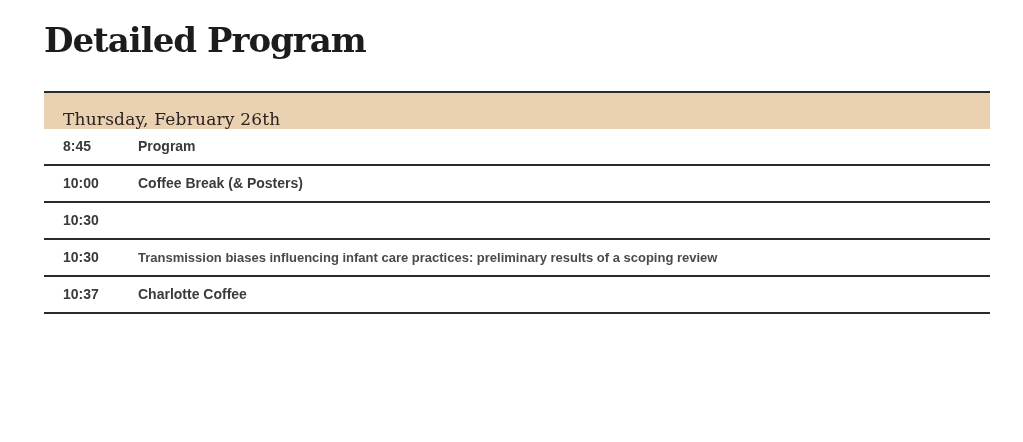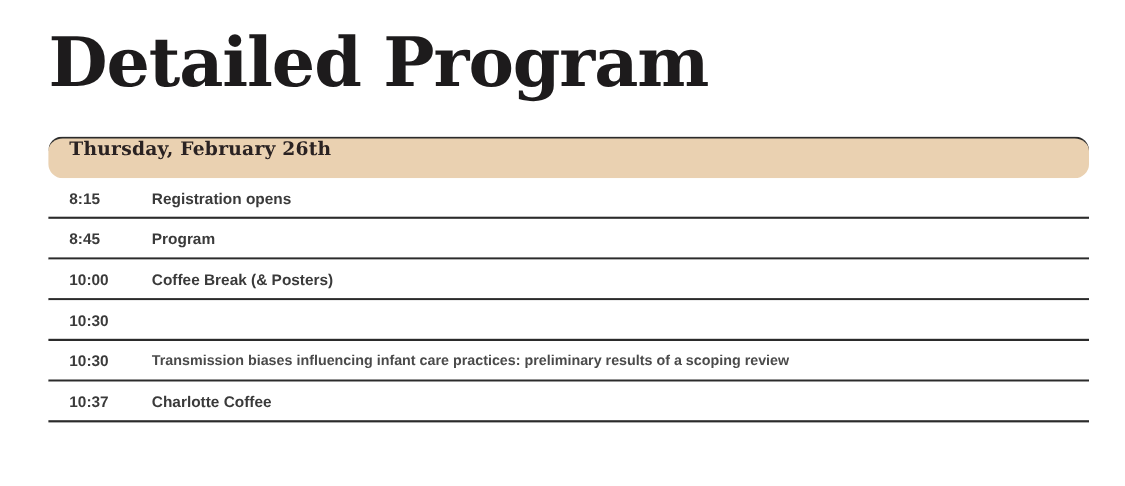--- a/index.html
+++ b/index.html
@@ -14,42 +14,41 @@
   }
   .page {
     width: 1023px;
     height: 442px;
     background: #ffffff;
   }
   .page-title {
     margin: 20px 0 0 44px;
     font-family: "DejaVu Serif", "Liberation Serif", serif;
     font-weight: 800;
-    font-size: 62px;
+    font-size: 34px;
     line-height: 1.2;
     letter-spacing: -1px;
     color: #1d1b1c;
   }
   .program-table {
     width: 946px;
     margin: 30px 33px 0 44px;
   }
   .table-header {
     height: 38px;
     background: #ead1b1;
     border-top: 2px solid #2b2b2b;
     display: flex;
-    align-items: flex-start;
+    align-items: flex-end;
     padding-left: 19px;
     font-family: "DejaVu Serif", "Liberation Serif", serif;
-    font-weight: 700;
+    font-weight: 400;
     font-size: 17px;
     letter-spacing: 0.2px;
     color: #2a2222;
-    border-radius: 13px;
   }
   .table-row {
     height: 37px;
     display: flex;
     align-items: center;
     padding-left: 19px;
     border-bottom: 2px solid #2b2b2b;
     background: #ffffff;
   }
   .cell-time {
@@ -83,25 +82,20 @@
 <div class="page">
 
   <h1 class="page-title">Detailed Program</h1>
 
   <div class="program-table">
 
     <div class="table-header">
       <span>Thursday, February 26th</span>
     </div>
 
-    <div class="table-row">
-      <span class="cell-time">8:15</span>
-      <span class="cell-label">Registration opens</span>
-      <span class="cell-desc"></span>
-    </div>
 
     <div class="table-row">
       <span class="cell-time">8:45</span>
       <span class="cell-label">Program</span>
       <span class="cell-desc"></span>
     </div>
 
 
     <div class="table-row">
       <span class="cell-time">10:00</span>

